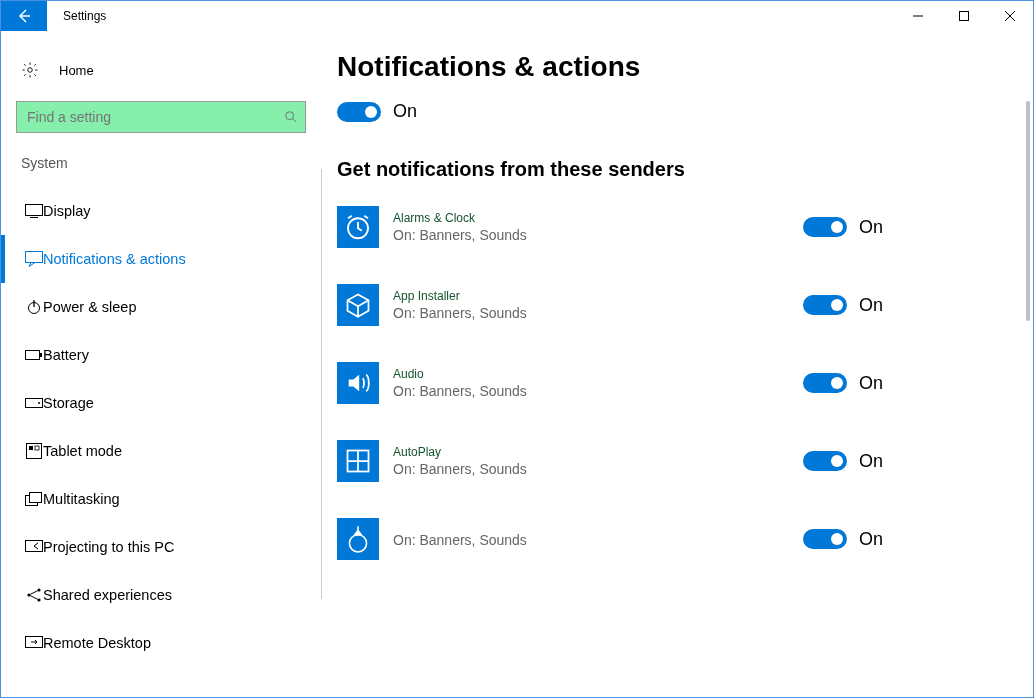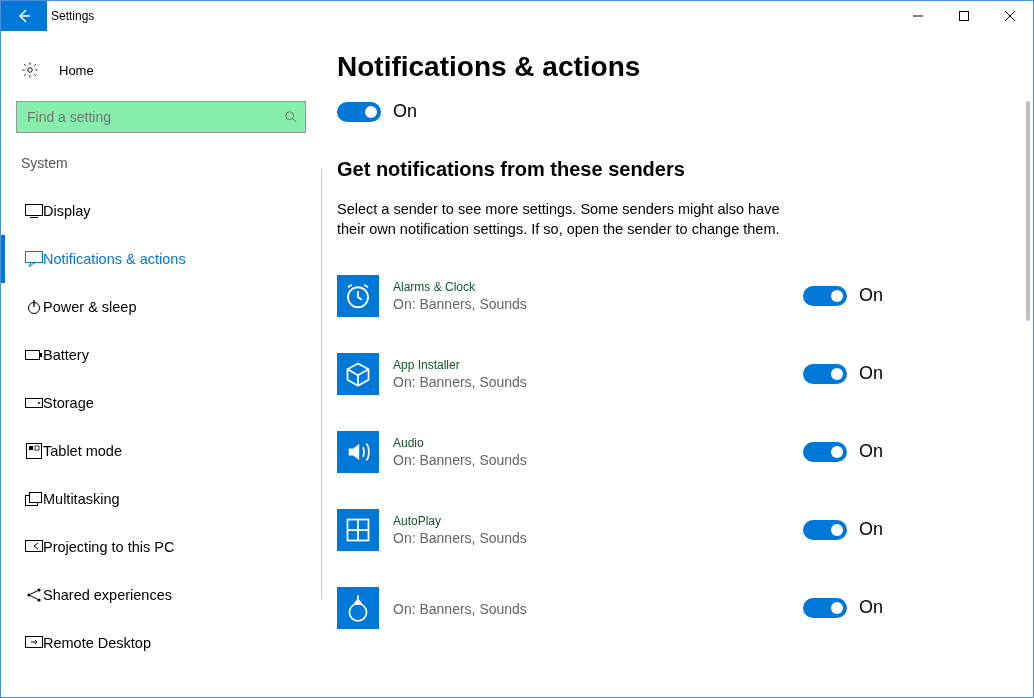--- a/index.html
+++ b/index.html
@@ -28,21 +28,21 @@
       width: 46px;
       background: #0078d7;
       color: #ffffff;
       display: flex;
       align-items: center;
       justify-content: center;
       font-size: 16px;
     }
     .app-title {
       flex: 0 0 auto;
-      padding-left: 4px;
+      padding-left: 16px;
       display: flex;
       align-items: center;
       font-size: 12px;
       color: #000;
     }
     .title-spacer { flex: 1; }
     .win-controls {
       display: flex;
     }
     .win-btn {
@@ -409,21 +409,20 @@
     <div class="divider-line"></div>
     <div class="main-inner">
       <div class="page-title">Notifications &amp; actions</div>
 
       <div class="master-toggle-row">
         <div class="toggle"></div>
         <span class="toggle-label">On</span>
       </div>
 
       <div class="sub-heading">Get notifications from these senders</div>
-      <div class="description">Select a sender to see more settings. Some senders might also have their own notification settings. If so, open the sender to change them.</div>
 
       <div class="sender-row">
         <div class="sender-icon">
           <svg width="30" height="30" viewBox="0 0 24 24">
               <circle cx="12" cy="13" r="8" stroke="#fff" stroke-width="1.5" fill="none"></circle>
               <path d="M12 8v5l3 2" stroke="#fff" stroke-width="1.5" fill="none"></path>
               <path d="M4 5l3-2M20 5l-3-2" stroke="#fff" stroke-width="1.5"></path>
             </svg>
         </div>
         <div class="sender-meta">

